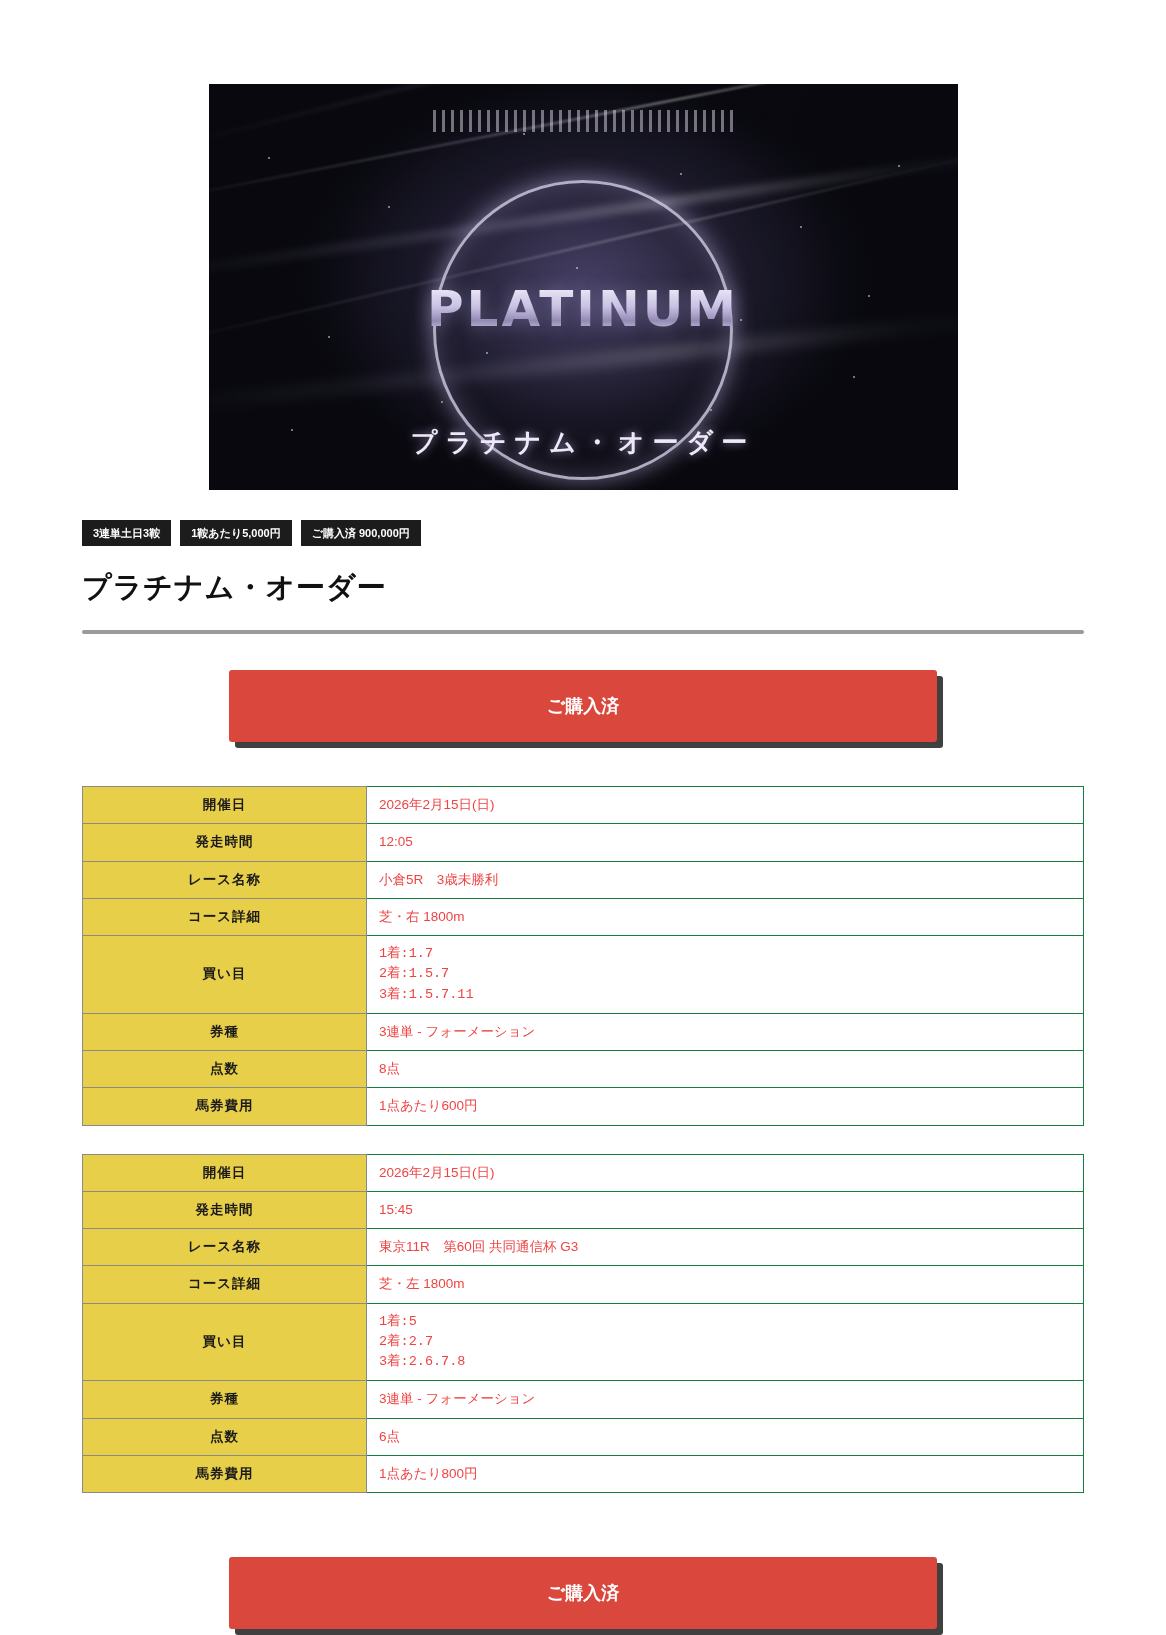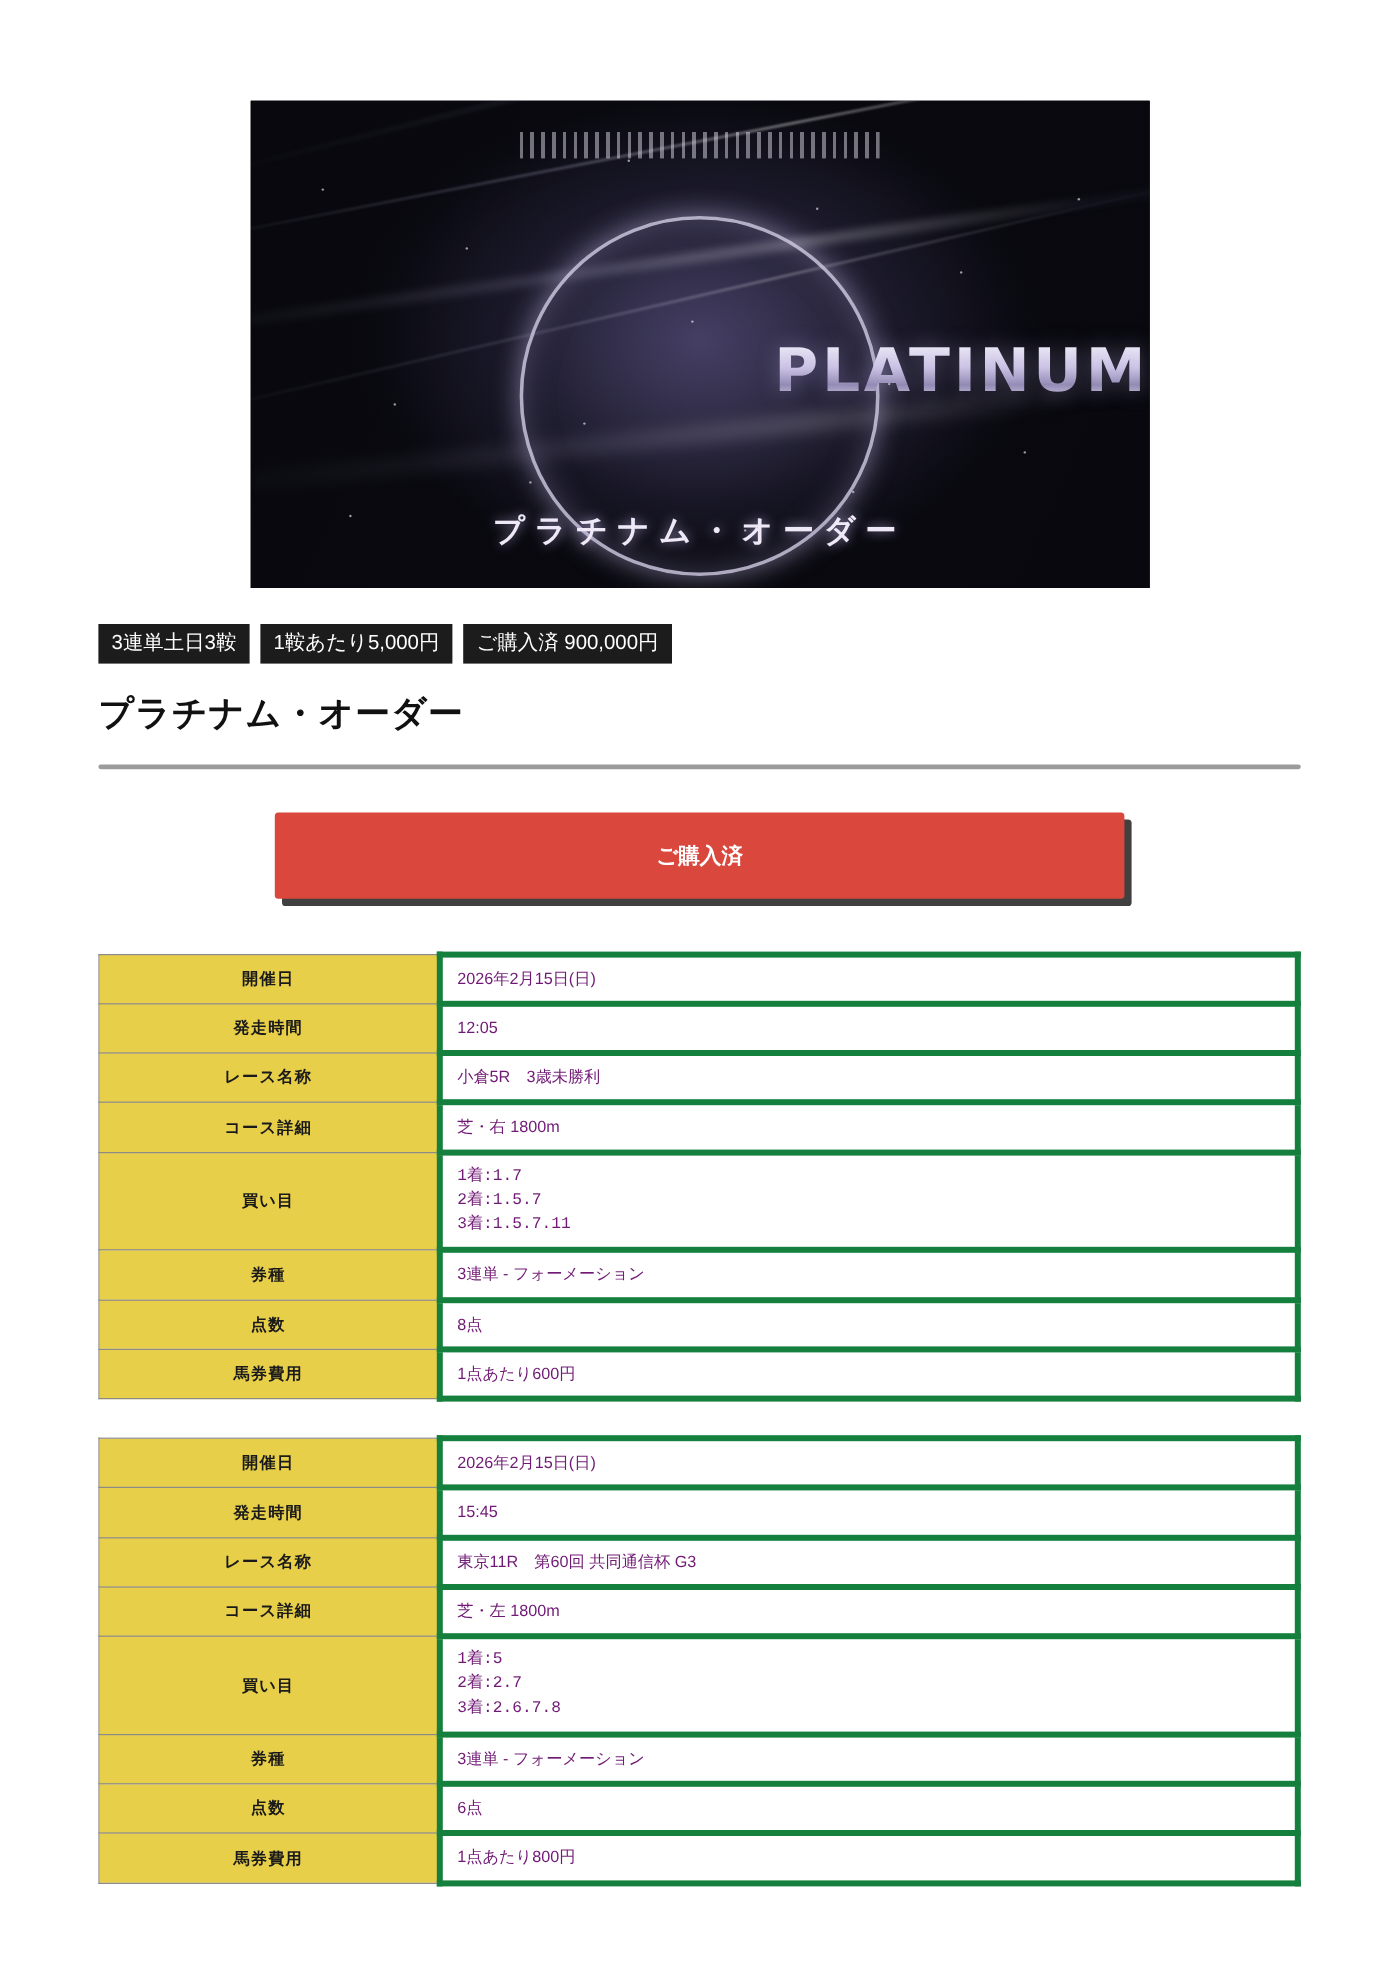--- a/index.html
+++ b/index.html
@@ -110,21 +110,21 @@
     top: 96px; left: 50%;
     transform: translateX(-50%);
     width: 300px; height: 300px;
     border-radius: 50%;
     border: 3px solid rgba(216,210,235,0.8);
     box-shadow: 0 0 22px rgba(190,182,225,0.55), inset 0 0 26px rgba(160,152,200,0.35);
   }
   .brand {
     position: absolute;
     top: 196px; left: 0; right: 0;
-    text-align: right;
+    text-align: center;
     z-index: 3;
   }
   .brand .l1 {
     font-family: "DejaVu Sans", sans-serif;
     font-size: 50px;
     font-weight: 700;
     letter-spacing: 3px;
     background: linear-gradient(180deg, #ffffff 0%, #cfc7e4 45%, #8e86ad 70%, #efeaf8 100%);
     -webkit-background-clip: text;
     background-clip: text;
@@ -160,22 +160,22 @@
 
   .badges {
     display: flex;
     gap: 9px;
     margin-top: 30px;
     flex-wrap: wrap;
   }
   .badge {
     background: #1c1c1c;
     color: #ffffff;
-    font-size: 17px;
-    font-weight: 400;
+    font-size: 11px;
+    font-weight: 700;
     padding: 7px 11px;
     line-height: 1.1;
     white-space: nowrap;
   }
 
   .title {
     margin: 22px 0 0 0;
     font-size: 29px;
     font-weight: 700;
     letter-spacing: 1px;
@@ -220,23 +220,23 @@
     background: #e8cf4a;
     border: 1px solid #8a8a8a;
     font-size: 13.5px;
     font-weight: 700;
     color: #1a1a1a;
     text-align: center;
     padding: 8px 4px;
     letter-spacing: 1px;
   }
   table.race td {
-    border: 5px solid #15803d;
+    border: 1px solid #15803d;
     font-size: 13.5px;
-    color: #701a75;
+    color: #ef4444;
     padding: 8px 12px;
     background: #ffffff;
     line-height: 1.5;
   }
   table.race td .ln { display: block; font-family: Liberation Mono, monospace; }
 
   .spacer-bottom { height: 120px; }
 </style>
 </head>
 <body>

